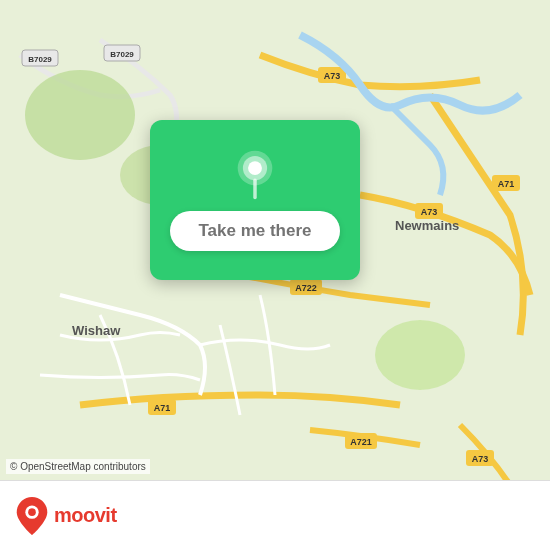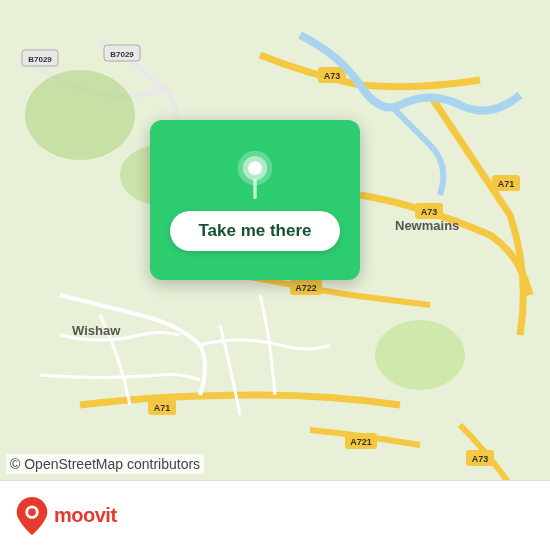--- a/index.html
+++ b/index.html
@@ -48,21 +48,21 @@
       height: 52px;
     }
 
     #take-me-btn {
       background: white;
       border: none;
       border-radius: 24px;
       padding: 10px 28px;
       font-size: 17px;
       font-weight: 600;
-      color: #14532d;
+      color: #737373;
       cursor: pointer;
       box-shadow: 0 2px 6px rgba(0,0,0,0.15);
       white-space: nowrap;
     }
 
     
     #bottom-bar {
       position: absolute;
       bottom: 0;
       left: 0;
@@ -85,21 +85,21 @@
       font-size: 14px;
       font-weight: 700;
       color: #111;
       line-height: 1.3;
     }
 
     #copyright-text {
       position: absolute;
       bottom: 76px;
       left: 6px;
-      font-size: 14px;
+      font-size: 10px;
       color: #444;
       background: rgba(255,255,255,0.75);
       padding: 2px 4px;
       border-radius: 0;
     }
 
     
     #moovit-logo {
       display: flex;
       align-items: center;

